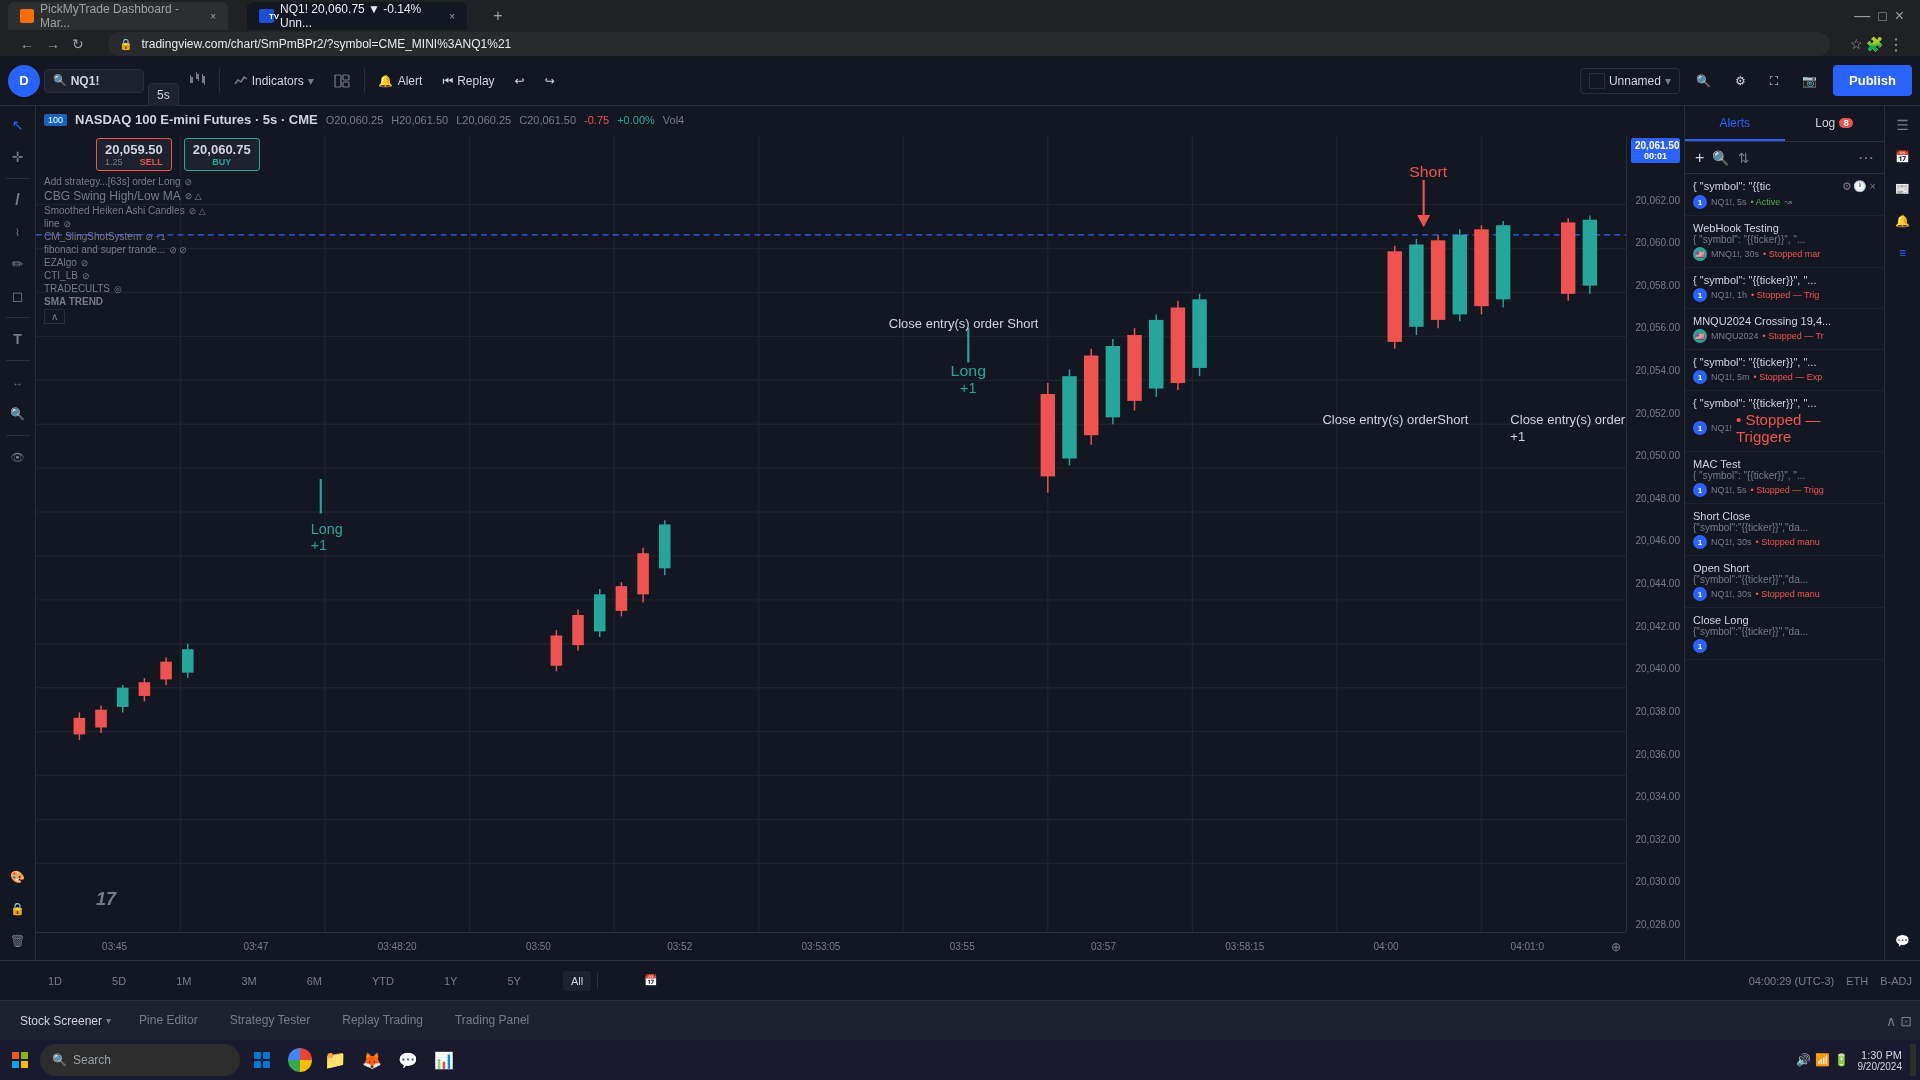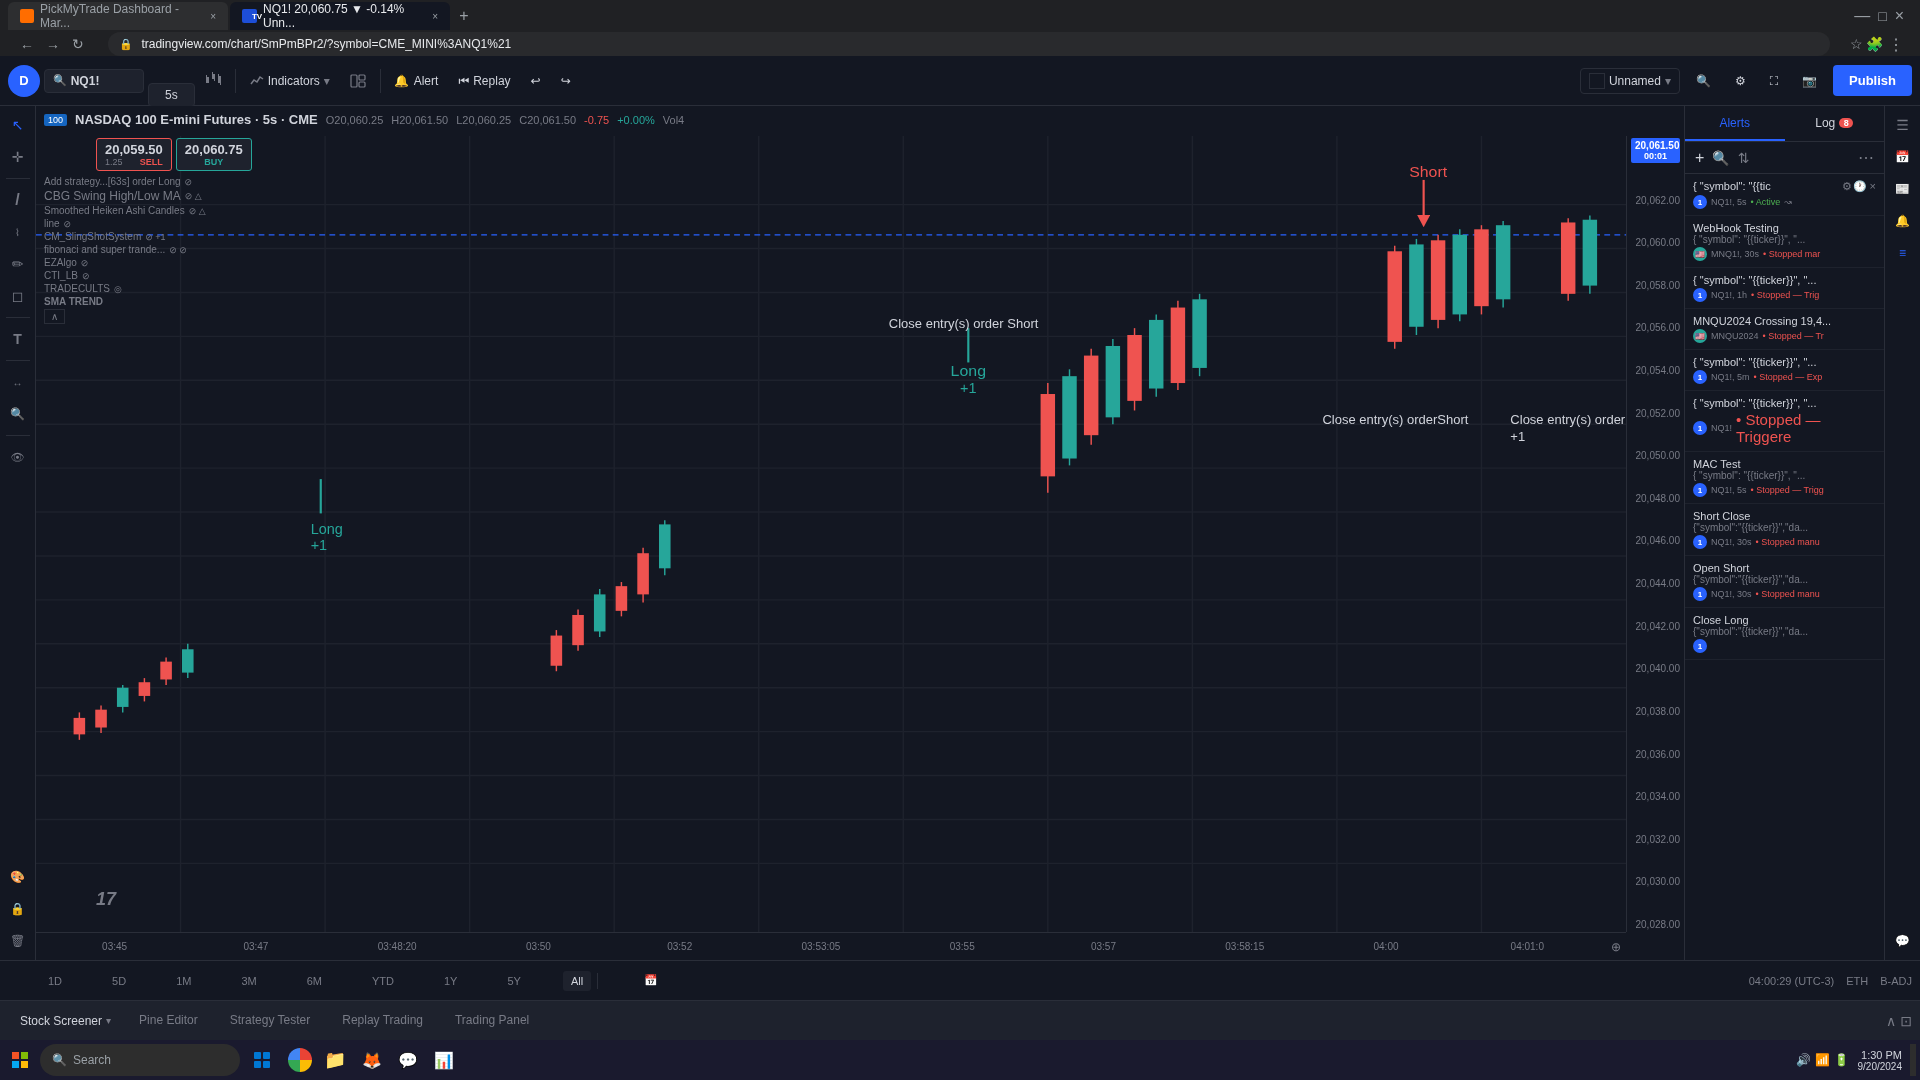--- a/index.html
+++ b/index.html
@@ -1,41 +1,41 @@
 <!DOCTYPE html>
 <html><head>
   <meta charset="utf-8">
   <style>
     * { margin: 0; padding: 0; box-sizing: border-box; }
     body { font-family: -apple-system, BlinkMacSystemFont, 'Segoe UI', sans-serif; background: #131722; color: #d1d4dc; width: 1920px; height: 1080px; overflow: hidden; font-size: 12px; }
 
     
     .browser-chrome { background: #202124; height: 56px; display: flex; flex-direction: column; }
-    .tab-bar { display: flex; align-items: center; height: 32px; background: #202124; padding: 0 8px; gap: 2px; }
+    .tab-bar { display: flex; align-items: center; height: 32px; background: #202124; padding: 0 8px; gap: 19px; }
     .tab { display: flex; align-items: center; height: 28px; padding: 0 12px; border-radius: 6px 6px 0 0; font-size: 12px; gap: 6px; max-width: 220px; }
     .tab.inactive { background: #2d2e30; color: #9aa0a6; }
     .tab.active { background: #131722; color: #e8eaed; }
     .tab-favicon { width: 14px; height: 14px; background: #4285f4; border-radius: 2px; flex-shrink: 0; }
     .tab-favicon.orange { background: #ff6d00; }
     .tab-close { margin-left: 4px; color: #9aa0a6; font-size: 10px; }
     .new-tab-btn { width: 24px; height: 24px; display: flex; align-items: center; justify-content: center; color: #9aa0a6; font-size: 16px; cursor: pointer; }
     .address-bar { display: flex; align-items: center; height: 24px; background: #292a2d; border-radius: 12px; padding: 0 12px; gap: 8px; margin: 0 8px; }
     .nav-buttons { display: flex; gap: 4px; padding: 0 8px; align-items: center; }
     .nav-btn { color: #9aa0a6; font-size: 14px; cursor: pointer; padding: 2px 4px; }
     .address-row { display: flex; align-items: center; height: 24px; padding: 0 8px; gap: 4px; }
     .address-text { font-size: 12px; color: #e8eaed; }
 
     
     .main-toolbar { background: #131722; border-bottom: 1px solid #2a2e39; height: 50px; display: flex; align-items: center; padding: 0 8px; gap: 4px; }
     .toolbar-logo { width: 32px; height: 32px; background: #2962ff; border-radius: 50%; display: flex; align-items: center; justify-content: center; color: white; font-weight: bold; font-size: 13px; flex-shrink: 0; }
     .toolbar-search { display: flex; align-items: center; background: #1e222d; border: 1px solid #2a2e39; border-radius: 4px; padding: 4px 8px; gap: 4px; width: 100px; }
     .toolbar-sep { width: 1px; height: 24px; background: #2a2e39; margin: 0 2px; }
     .toolbar-btn { display: flex; align-items: center; gap: 4px; padding: 6px 8px; border-radius: 4px; cursor: pointer; color: #d1d4dc; font-size: 12px; background: transparent; border: none; }
     .publish-btn { background: #2962ff; color: white; border: none; padding: 8px 16px; border-radius: 4px; cursor: pointer; font-size: 13px; font-weight: 600; margin-left: auto; }
-    .timeframe-btn { background: #1e222d; border: 1px solid #2a2e39; border-radius: 4px; padding: 4px 16px; color: #d1d4dc; font-size: 12px; cursor: pointer; margin-top: 28px; }
+    .timeframe-btn { background: #1e222d; border: 1px solid #2a2e39; border-radius: 4px; padding: 4px 8px; color: #d1d4dc; font-size: 12px; cursor: pointer; margin-top: 28px; }
     .chart-type-btn { padding: 4px 6px; border-radius: 4px; cursor: pointer; color: #d1d4dc; }
     .unnamed-btn { display: flex; align-items: center; gap: 4px; border: 1px solid #2a2e39; border-radius: 4px; padding: 4px 8px; color: #d1d4dc; cursor: pointer; }
     
     
     .left-sidebar { width: 36px; background: #131722; border-right: 1px solid #2a2e39; display: flex; flex-direction: column; align-items: center; padding: 4px 0; gap: 2px; flex-shrink: 0; }
     .sidebar-icon { width: 30px; height: 30px; display: flex; align-items: center; justify-content: center; color: #787b86; border-radius: 4px; cursor: pointer; font-size: 14px; }
     .sidebar-icon.active { color: #2962ff; }
     .sidebar-sep { width: 24px; height: 1px; background: #2a2e39; margin: 4px 0; }
 
     
@@ -43,21 +43,21 @@
     
     
     .chart-header { display: flex; align-items: center; gap: 8px; padding: 6px 8px; position: absolute; top: 0; left: 0; right: 0; z-index: 10; }
     .chart-symbol-badge { background: #1e222d; padding: 2px 6px; border-radius: 3px; font-size: 10px; color: #787b86; }
     .chart-title { font-size: 13px; font-weight: 600; color: #d1d4dc; }
     .ohlcv-info { display: flex; gap: 8px; font-size: 11px; color: #787b86; }
     .price-up { color: #26a69a; }
     .price-down { color: #ef5350; }
 
     
-    .price-boxes { display: flex; gap: 4px; position: absolute; top: 36px; left: 60px; z-index: 10; }
+    .price-boxes { display: flex; gap: 12px; position: absolute; top: 36px; left: 60px; z-index: 10; }
     .price-box { background: #1e222d; border: 1px solid #2a2e39; border-radius: 3px; padding: 3px 8px; text-align: center; }
     .price-box .label { font-size: 9px; color: #787b86; }
     .price-box .value { font-size: 12px; font-weight: 600; color: #d1d4dc; }
     .price-box .change { font-size: 10px; color: #787b86; }
 
     
     .indicators-overlay { position: absolute; top: 80px; left: 8px; z-index: 5; display: flex; flex-direction: column; gap: 2px; }
     .indicator-item { display: flex; align-items: center; gap: 4px; font-size: 11px; color: #787b86; }
     .price-label { font-size: 10px; color: #787b86; text-align: right; }
     .time-label { font-size: 10px; color: #787b86; flex: 1; text-align: center; }

